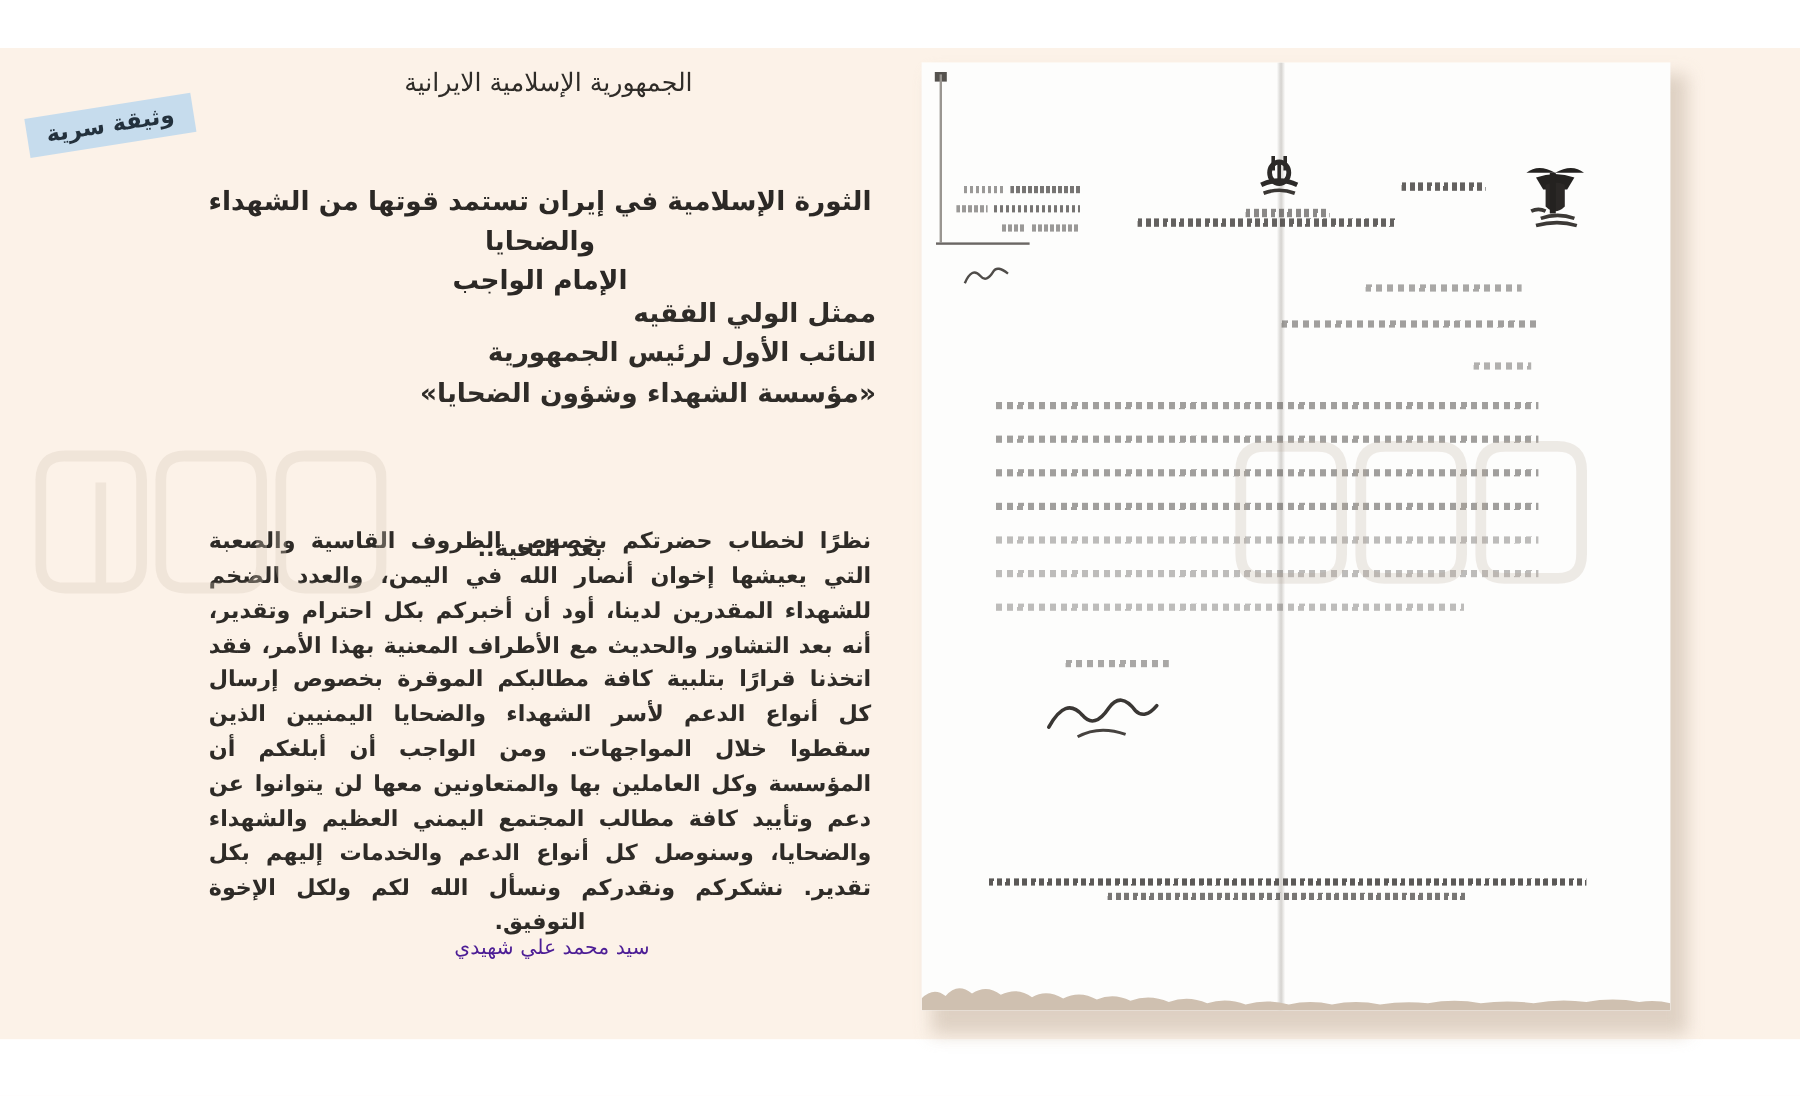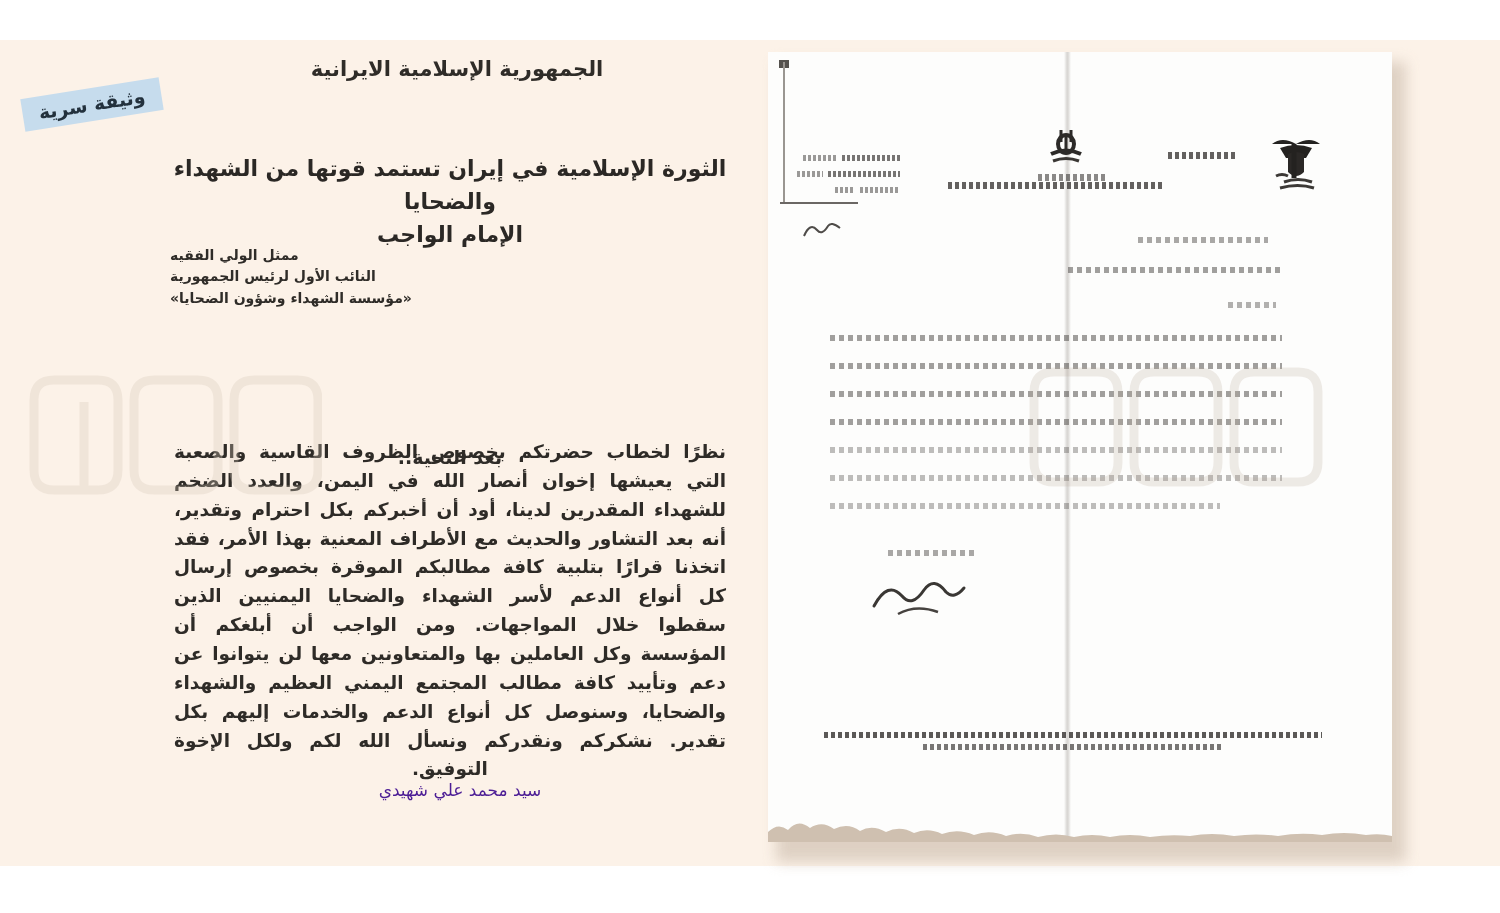--- a/index.html
+++ b/index.html
@@ -47,21 +47,21 @@
     box-sizing: border-box;
   }
 
   #masthead {
     position: absolute;
     top: 14px;
     right: 18px;
     width: 530px;
     text-align: center;
     font-size: 21px;
-    font-weight: bold;
+    font-weight: normal;
     line-height: 1.46;
     color: #2f2c28;
   }
 
   #headline {
     position: absolute;
     top: 112px;
     right: 10px;
     width: 560px;
     text-align: center;
@@ -69,22 +69,22 @@
     font-weight: bold;
     line-height: 1.5;
     color: #2b2825;
   }
 
   #addressee-block {
     position: absolute;
     top: 205px;
     right: 10px;
     width: 560px;
-    text-align: left;
-    font-size: 14px;
+    text-align: right;
+    font-size: 22px;
     font-weight: bold;
     line-height: 1.52;
     color: #2f2c28;
   }
 
   #salutation {
     position: absolute;
     top: 362px;
     right: 10px;
     width: 560px;

